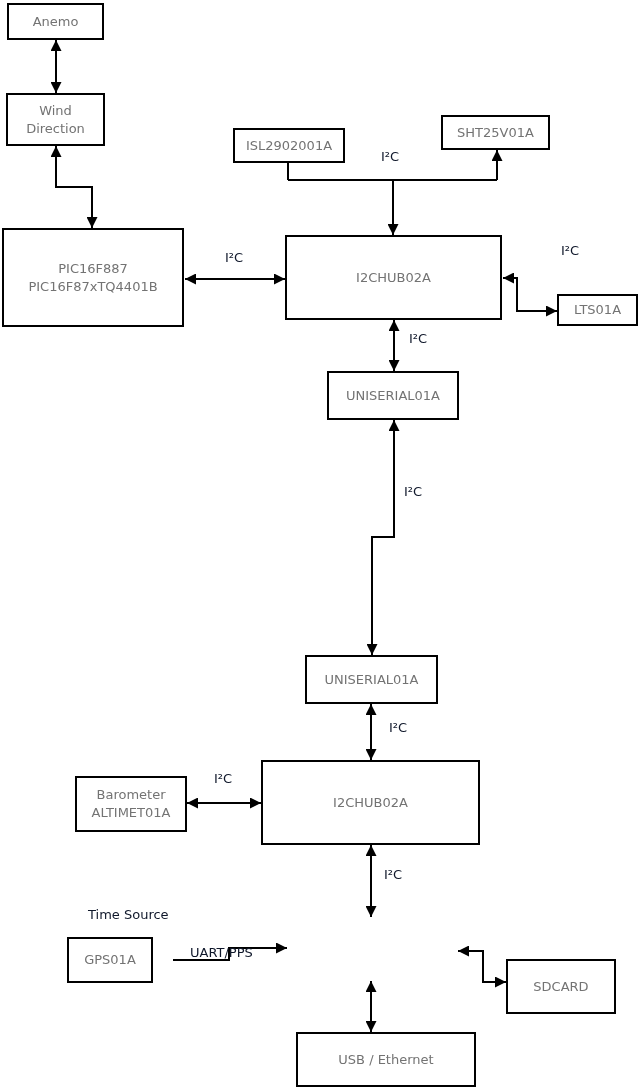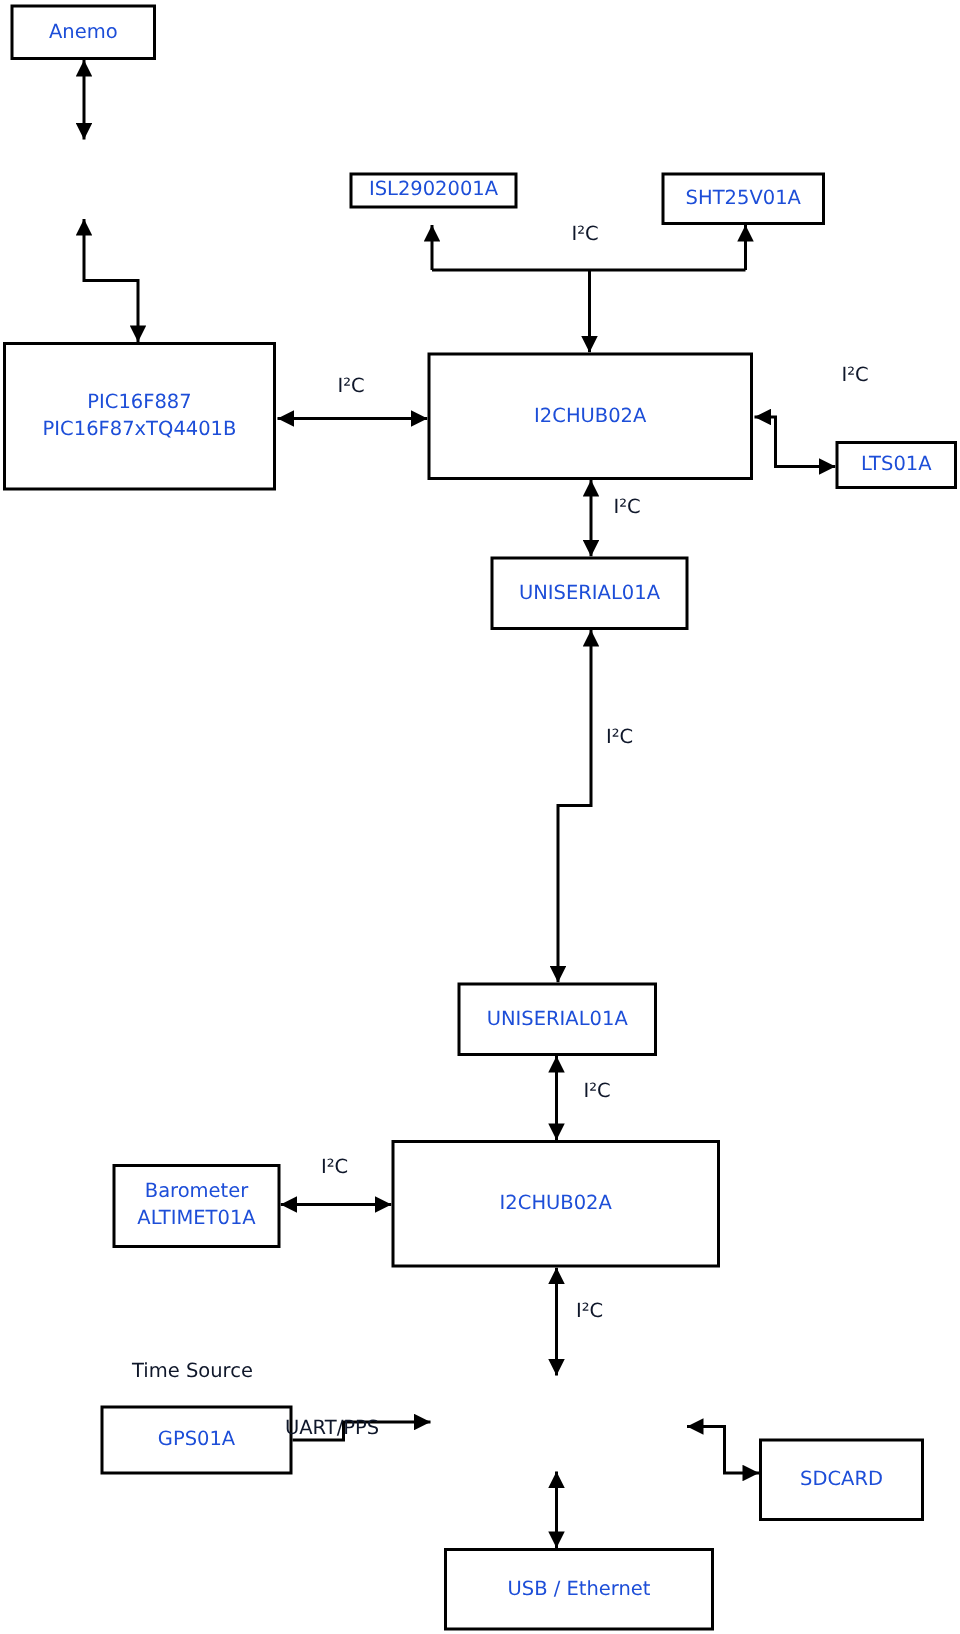--- a/index.html
+++ b/index.html
@@ -27,21 +27,21 @@
     box-sizing: border-box;
     border: 2px solid #000000;
     background: #ffffff;
     display: flex;
     align-items: center;
     justify-content: center;
     text-align: center;
   }
   .node-label {
     font-size: 13px;
-    color: #1d4ed8;
+    color: #737373;
     white-space: pre-line;
     line-height: 1.35;
   }
   .edge-label {
     position: absolute;
     font-size: 13px;
     color: #0f172a;
     white-space: nowrap;
   }
 </style>
@@ -73,27 +73,31 @@
       <path d="M458,951 H483 V982 H506" marker-start="url(#arr)" marker-end="url(#arr)"></path>
       <path d="M371,981 V1032" marker-start="url(#arr)" marker-end="url(#arr)"></path>
       <path d="M503,278 H517 V311 H557" marker-start="url(#arr)" marker-end="url(#arr)"></path>
     </g>
   </svg>
 
   <div class="node" style="left:7px;top:3px;width:97px;height:37px">
     <span class="node-label">Anemo</span>
   </div>
 
+  <div class="node" style="left:6px;top:93px;width:99px;height:53px">
+    <span class="node-label">Wind
+Direction</span>
+  </div>
 
   <div class="node" style="left:2px;top:228px;width:182px;height:99px">
     <span class="node-label">PIC16F887
 PIC16F87xTQ4401B</span>
   </div>
 
-  <div class="node" style="left:233px;top:115px;width:112px;height:24px">
+  <div class="node" style="left:233px;top:128px;width:112px;height:35px">
     <span class="node-label">ISL2902001A</span>
   </div>
 
   <div class="node" style="left:441px;top:115px;width:109px;height:35px">
     <span class="node-label">SHT25V01A</span>
   </div>
 
   <div class="node" style="left:285px;top:235px;width:217px;height:85px">
     <span class="node-label">I2CHUB02A</span>
   </div>
@@ -113,21 +117,21 @@
   <div class="node" style="left:261px;top:760px;width:219px;height:85px">
     <span class="node-label">I2CHUB02A</span>
   </div>
 
   <div class="node" style="left:75px;top:776px;width:112px;height:56px">
     <span class="node-label">Barometer
 ALTIMET01A</span>
   </div>
 
 
-  <div class="node" style="left:67px;top:937px;width:128px;height:46px">
+  <div class="node" style="left:67px;top:937px;width:86px;height:46px">
     <span class="node-label">GPS01A</span>
   </div>
 
   <div class="node" style="left:506px;top:959px;width:110px;height:55px">
     <span class="node-label">SDCARD</span>
   </div>
 
   <div class="node" style="left:296px;top:1032px;width:180px;height:55px">
     <span class="node-label">USB / Ethernet</span>
   </div>

